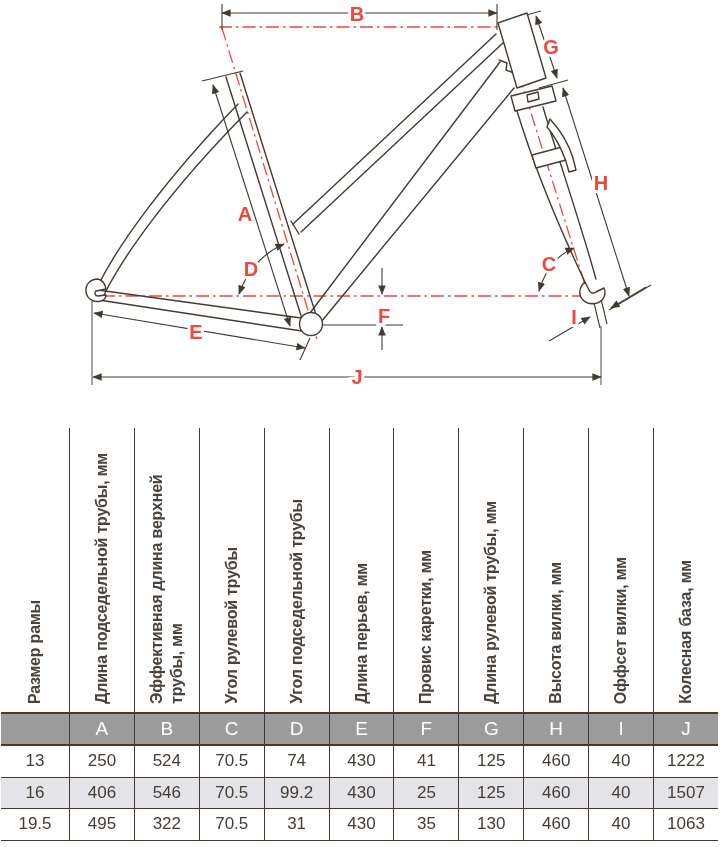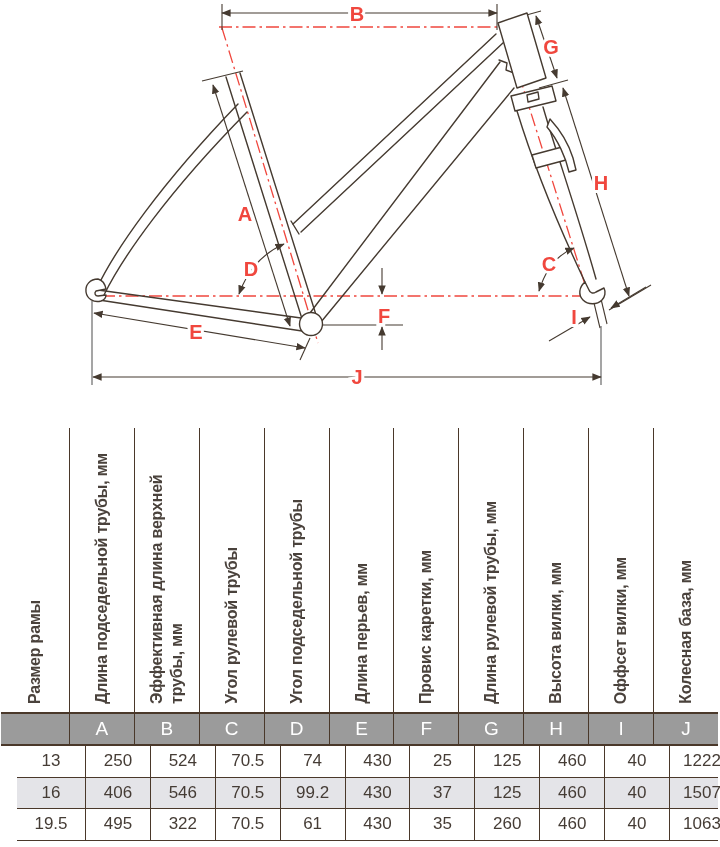--- a/index.html
+++ b/index.html
@@ -30,21 +30,21 @@
   .hrow > div{position:relative;align-items:flex-end;}
   .vtext{
     writing-mode:vertical-rl;transform:rotate(180deg);
     max-height:268px;margin-bottom:8px;
     font-size:16px;line-height:1.25;letter-spacing:-0.2px;
     font-weight:bold;color:#4a423c;text-align:left;
   }
   .lrow{height:30px;background:var(--band);border-bottom:2px solid var(--grid);
         color:#fff;font-size:19px;}
   .lrow > div + div{border-left:1.5px solid var(--grid);}
-  .drow{height:30.5px;font-size:17px;color:#453c35;border-bottom:1.5px solid var(--grid);margin-left:16px;}
+  .drow{height:30.5px;font-size:17px;color:#453c35;border-bottom:1.5px solid var(--grid);}
   .drow.alt{background:var(--rowalt);text-align:center;}
 </style>
 </head>
 <body style="--red: #f0473e; --ink: #453a30; --grid: #4a382a; --band: #9b9b9b; --rowalt: #e4e4e8;">
 
 <svg id="diagram" width="720" height="424" viewBox="0 0 720 424">
   <defs>
     <marker id="arr" viewBox="0 0 10 10" refX="9.2" refY="5" markerWidth="8.5" markerHeight="8.5" orient="auto-start-reverse">
       <path d="M0,1 L10,5 L0,9 z" fill="#453a30"></path>
     </marker>
@@ -216,45 +216,45 @@
       <div class="">I</div>
       <div class="">J</div>
     </div>
     <div class="trow drow">
       <div class="">13</div>
       <div class="">250</div>
       <div class="">524</div>
       <div class="">70.5</div>
       <div class="">74</div>
       <div class="">430</div>
-      <div class="">25</div>
+      <div class="">41</div>
       <div class="">125</div>
       <div class="">460</div>
       <div class="">40</div>
       <div class="">1222</div>
     </div>
     <div class="trow drow alt">
       <div class="">16</div>
       <div class="">406</div>
       <div class="">546</div>
       <div class="">70.5</div>
       <div class="">99.2</div>
       <div class="">430</div>
-      <div class="">37</div>
+      <div class="">25</div>
       <div class="">125</div>
       <div class="">460</div>
       <div class="">40</div>
       <div class="">1507</div>
     </div>
     <div class="trow drow">
       <div class="">19.5</div>
       <div class="">495</div>
       <div class="">322</div>
       <div class="">70.5</div>
-      <div class="">61</div>
+      <div class="">31</div>
       <div class="">430</div>
       <div class="">35</div>
-      <div class="">260</div>
+      <div class="">130</div>
       <div class="">460</div>
       <div class="">40</div>
       <div class="">1063</div>
     </div>
   </div>
 
 </body></html>

